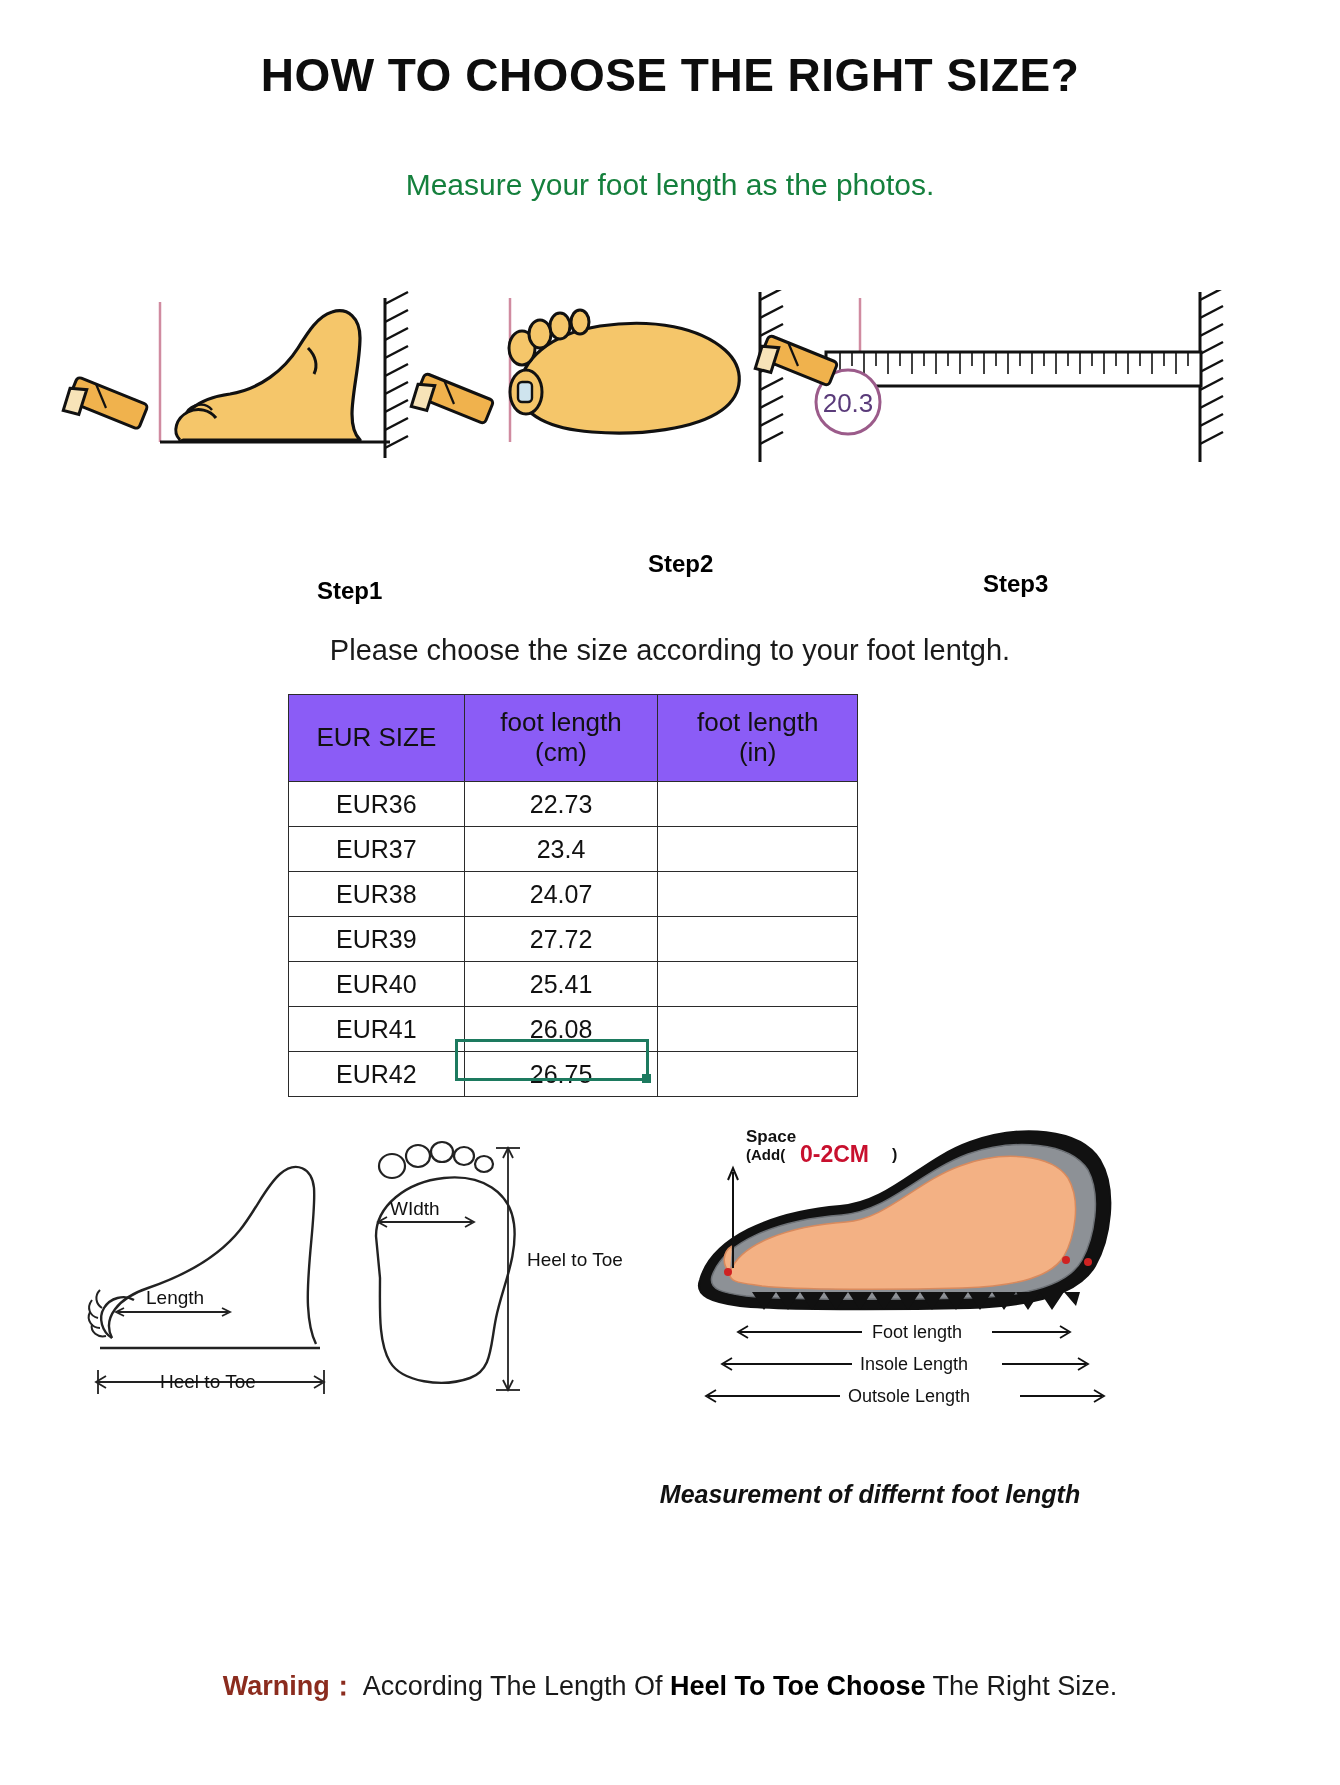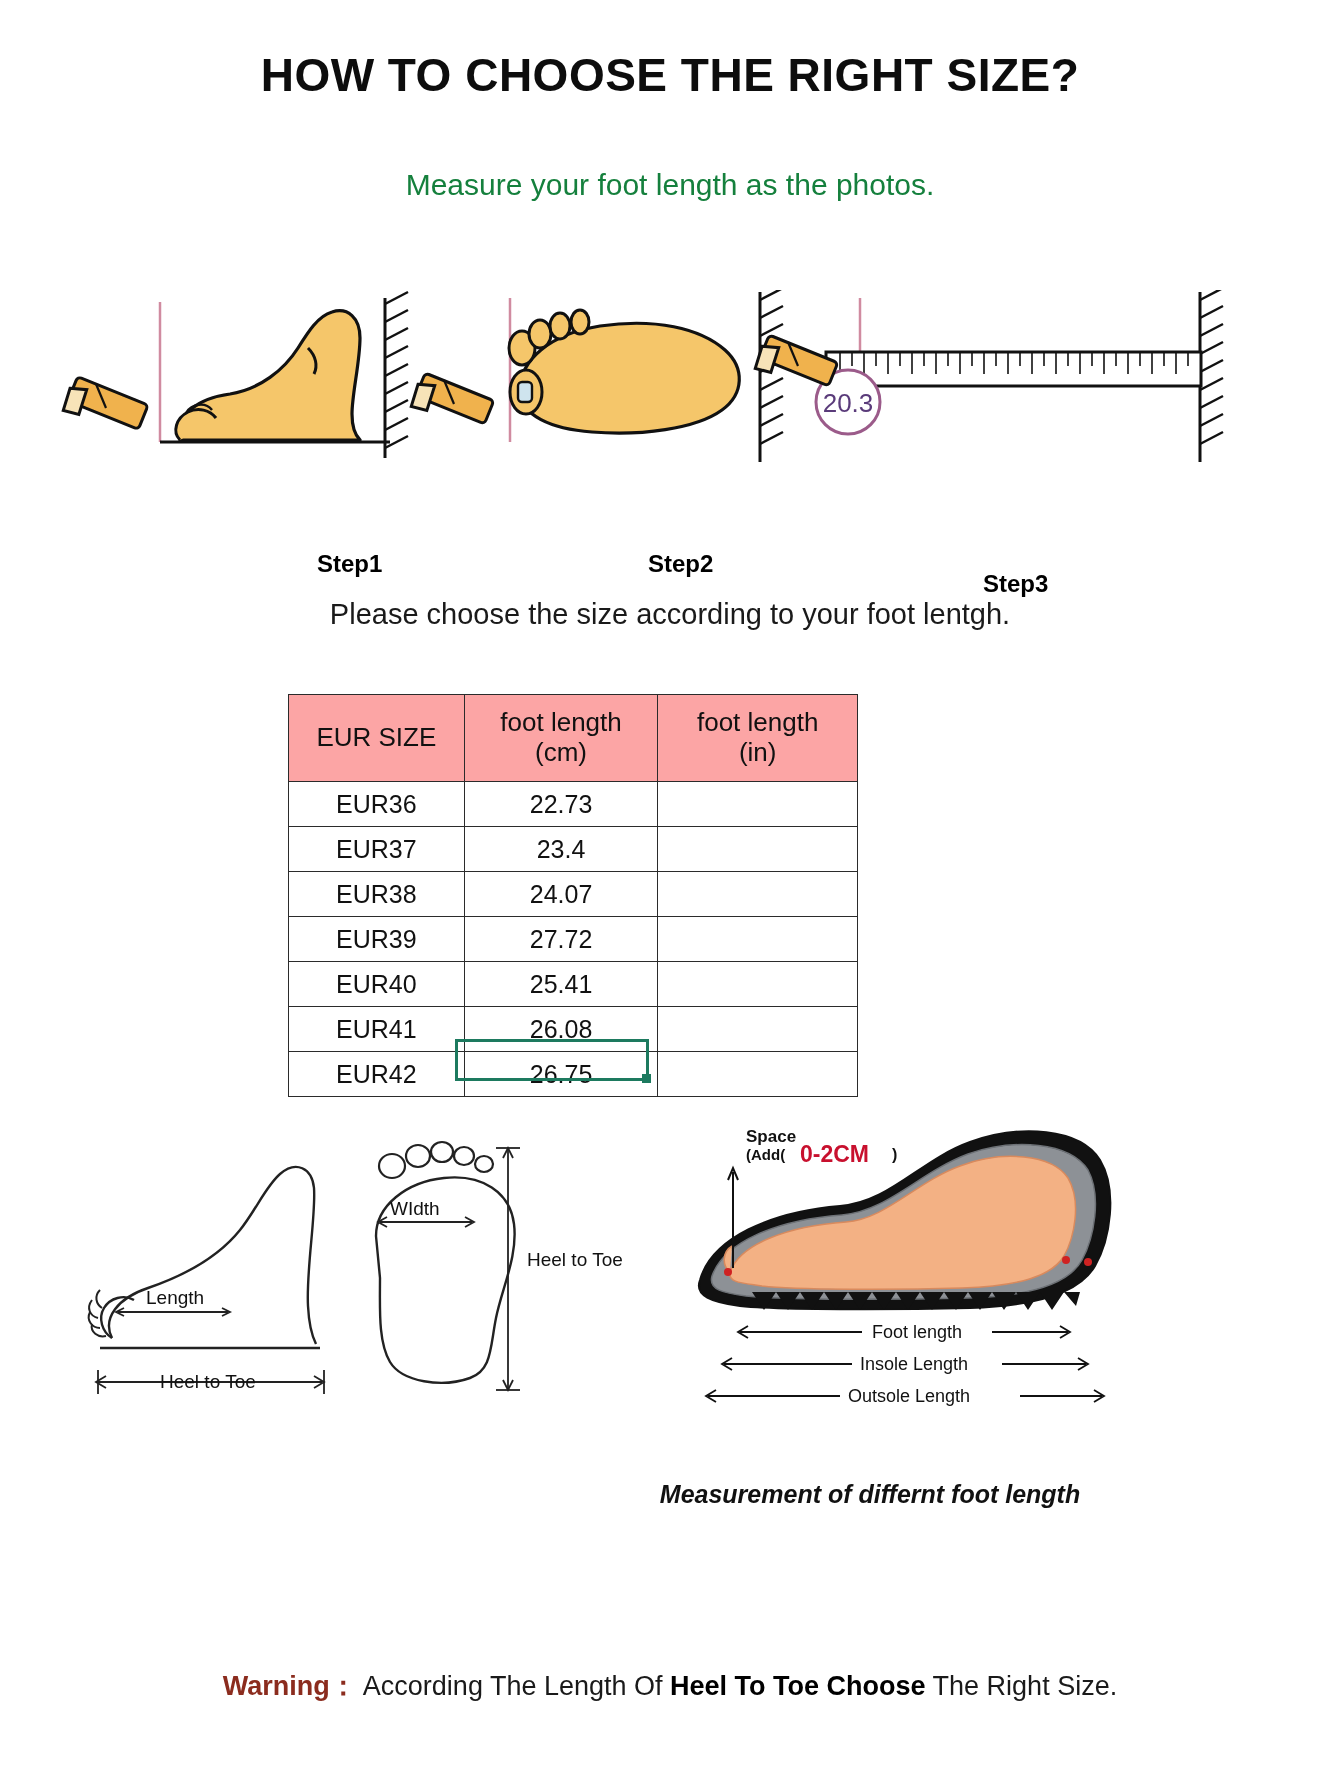--- a/index.html
+++ b/index.html
@@ -38,21 +38,21 @@
     position: absolute;
     top: 168px;
     left: 0;
     width: 1340px;
     text-align: center;
     font-size: 30px;
     color: #15803d;
   }
   .choose-line {
     position: absolute;
-    top: 598px;
+    top: 634px;
     left: 0;
     width: 1340px;
     text-align: center;
     font-size: 29px;
     color: #1a1a1a;
   }
 
   
   .steps {
     position: absolute;
@@ -68,21 +68,21 @@
     left: 0;
     width: 1340px;
     height: 40px;
   }
   .step-label {
     position: absolute;
     font-size: 24px;
     font-weight: bold;
     color: #000;
   }
-  .step-label.s1 { left: 317px; }
+  .step-label.s1 { left: 317px; margin-top: 27px; }
   .step-label.s2 { left: 648px; }
   .step-label.s3 { left: 983px; top: 20px; }
 
   
   .size-table {
     position: absolute;
     top: 694px;
     left: 288px;
     width: 570px;
     border-collapse: collapse;
@@ -90,21 +90,21 @@
   }
   .size-table th, .size-table td {
     border: 1px solid #2b2b2b;
     text-align: center;
     font-size: 25px;
     color: #111;
     font-weight: normal;
     height: 42px;
   }
   .size-table thead th {
-    background: #fca5a5;
+    background: #8b5cf6;
     height: 84px;
     line-height: 1.15;
     font-size: 26px;
   }
   .size-table col.c1 { width: 176px; }
   .size-table col.c2 { width: 194px; }
   .size-table col.c3 { width: 200px; }
 
   .highlight-box {
     position: absolute;

